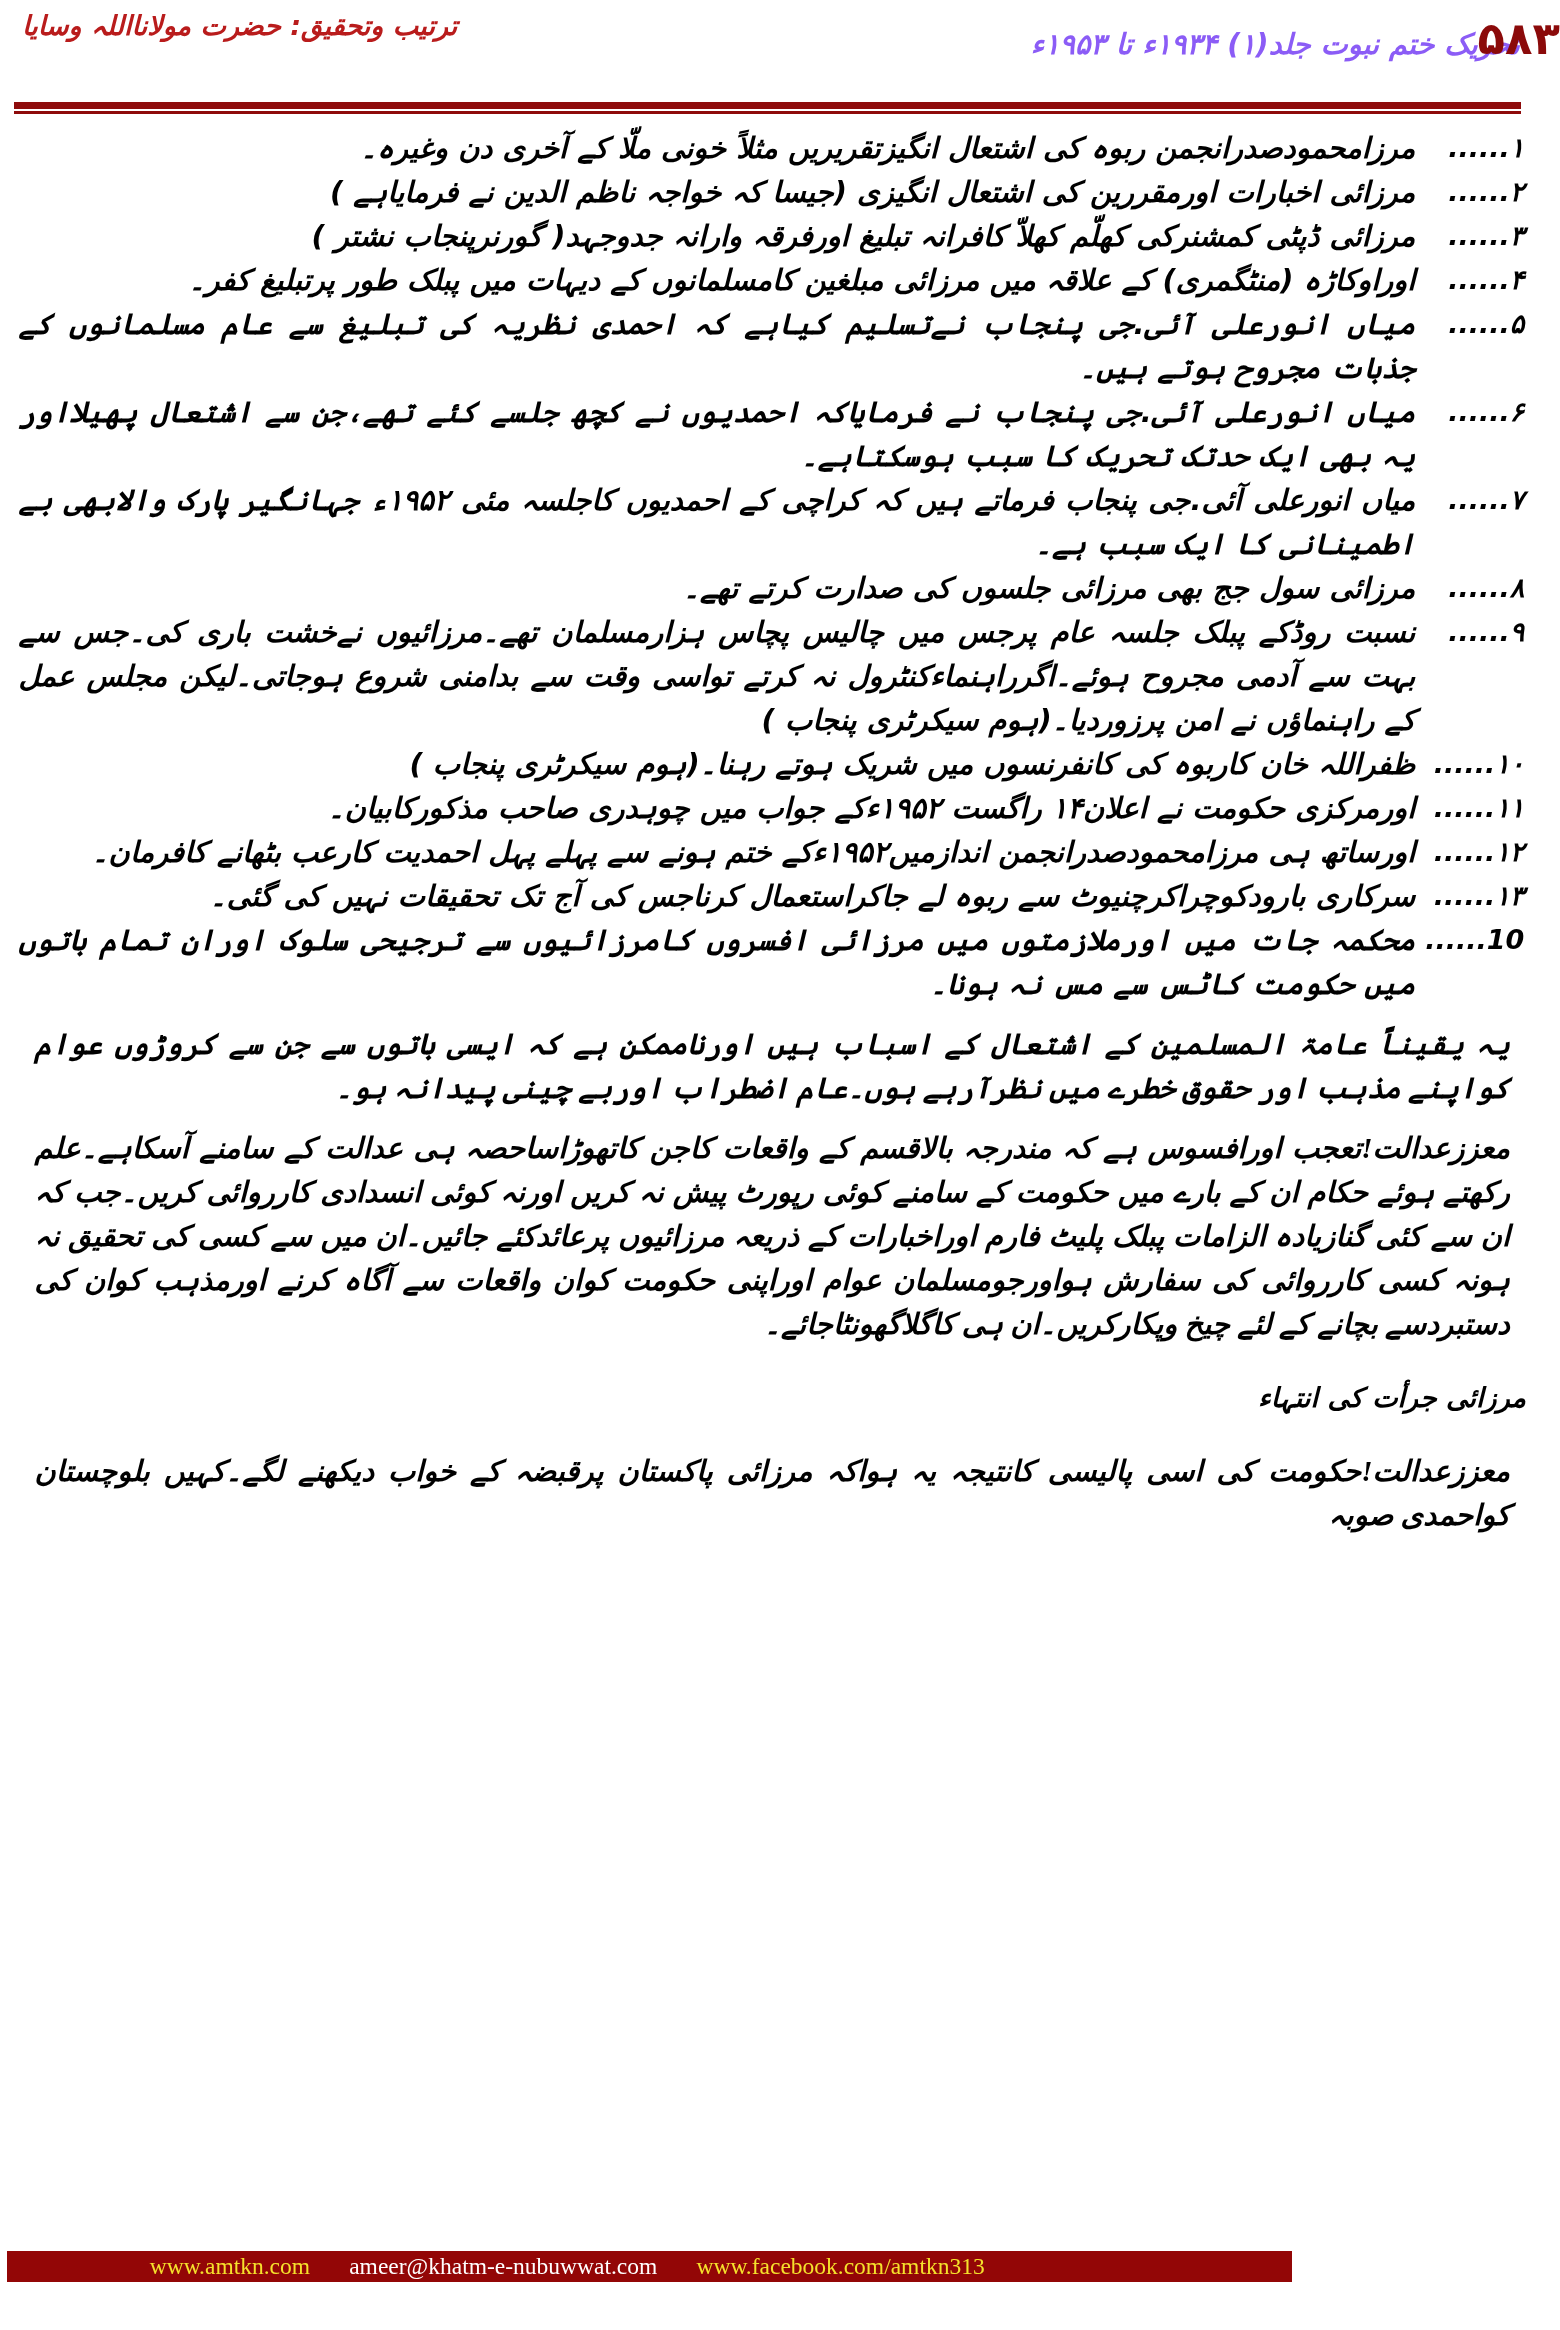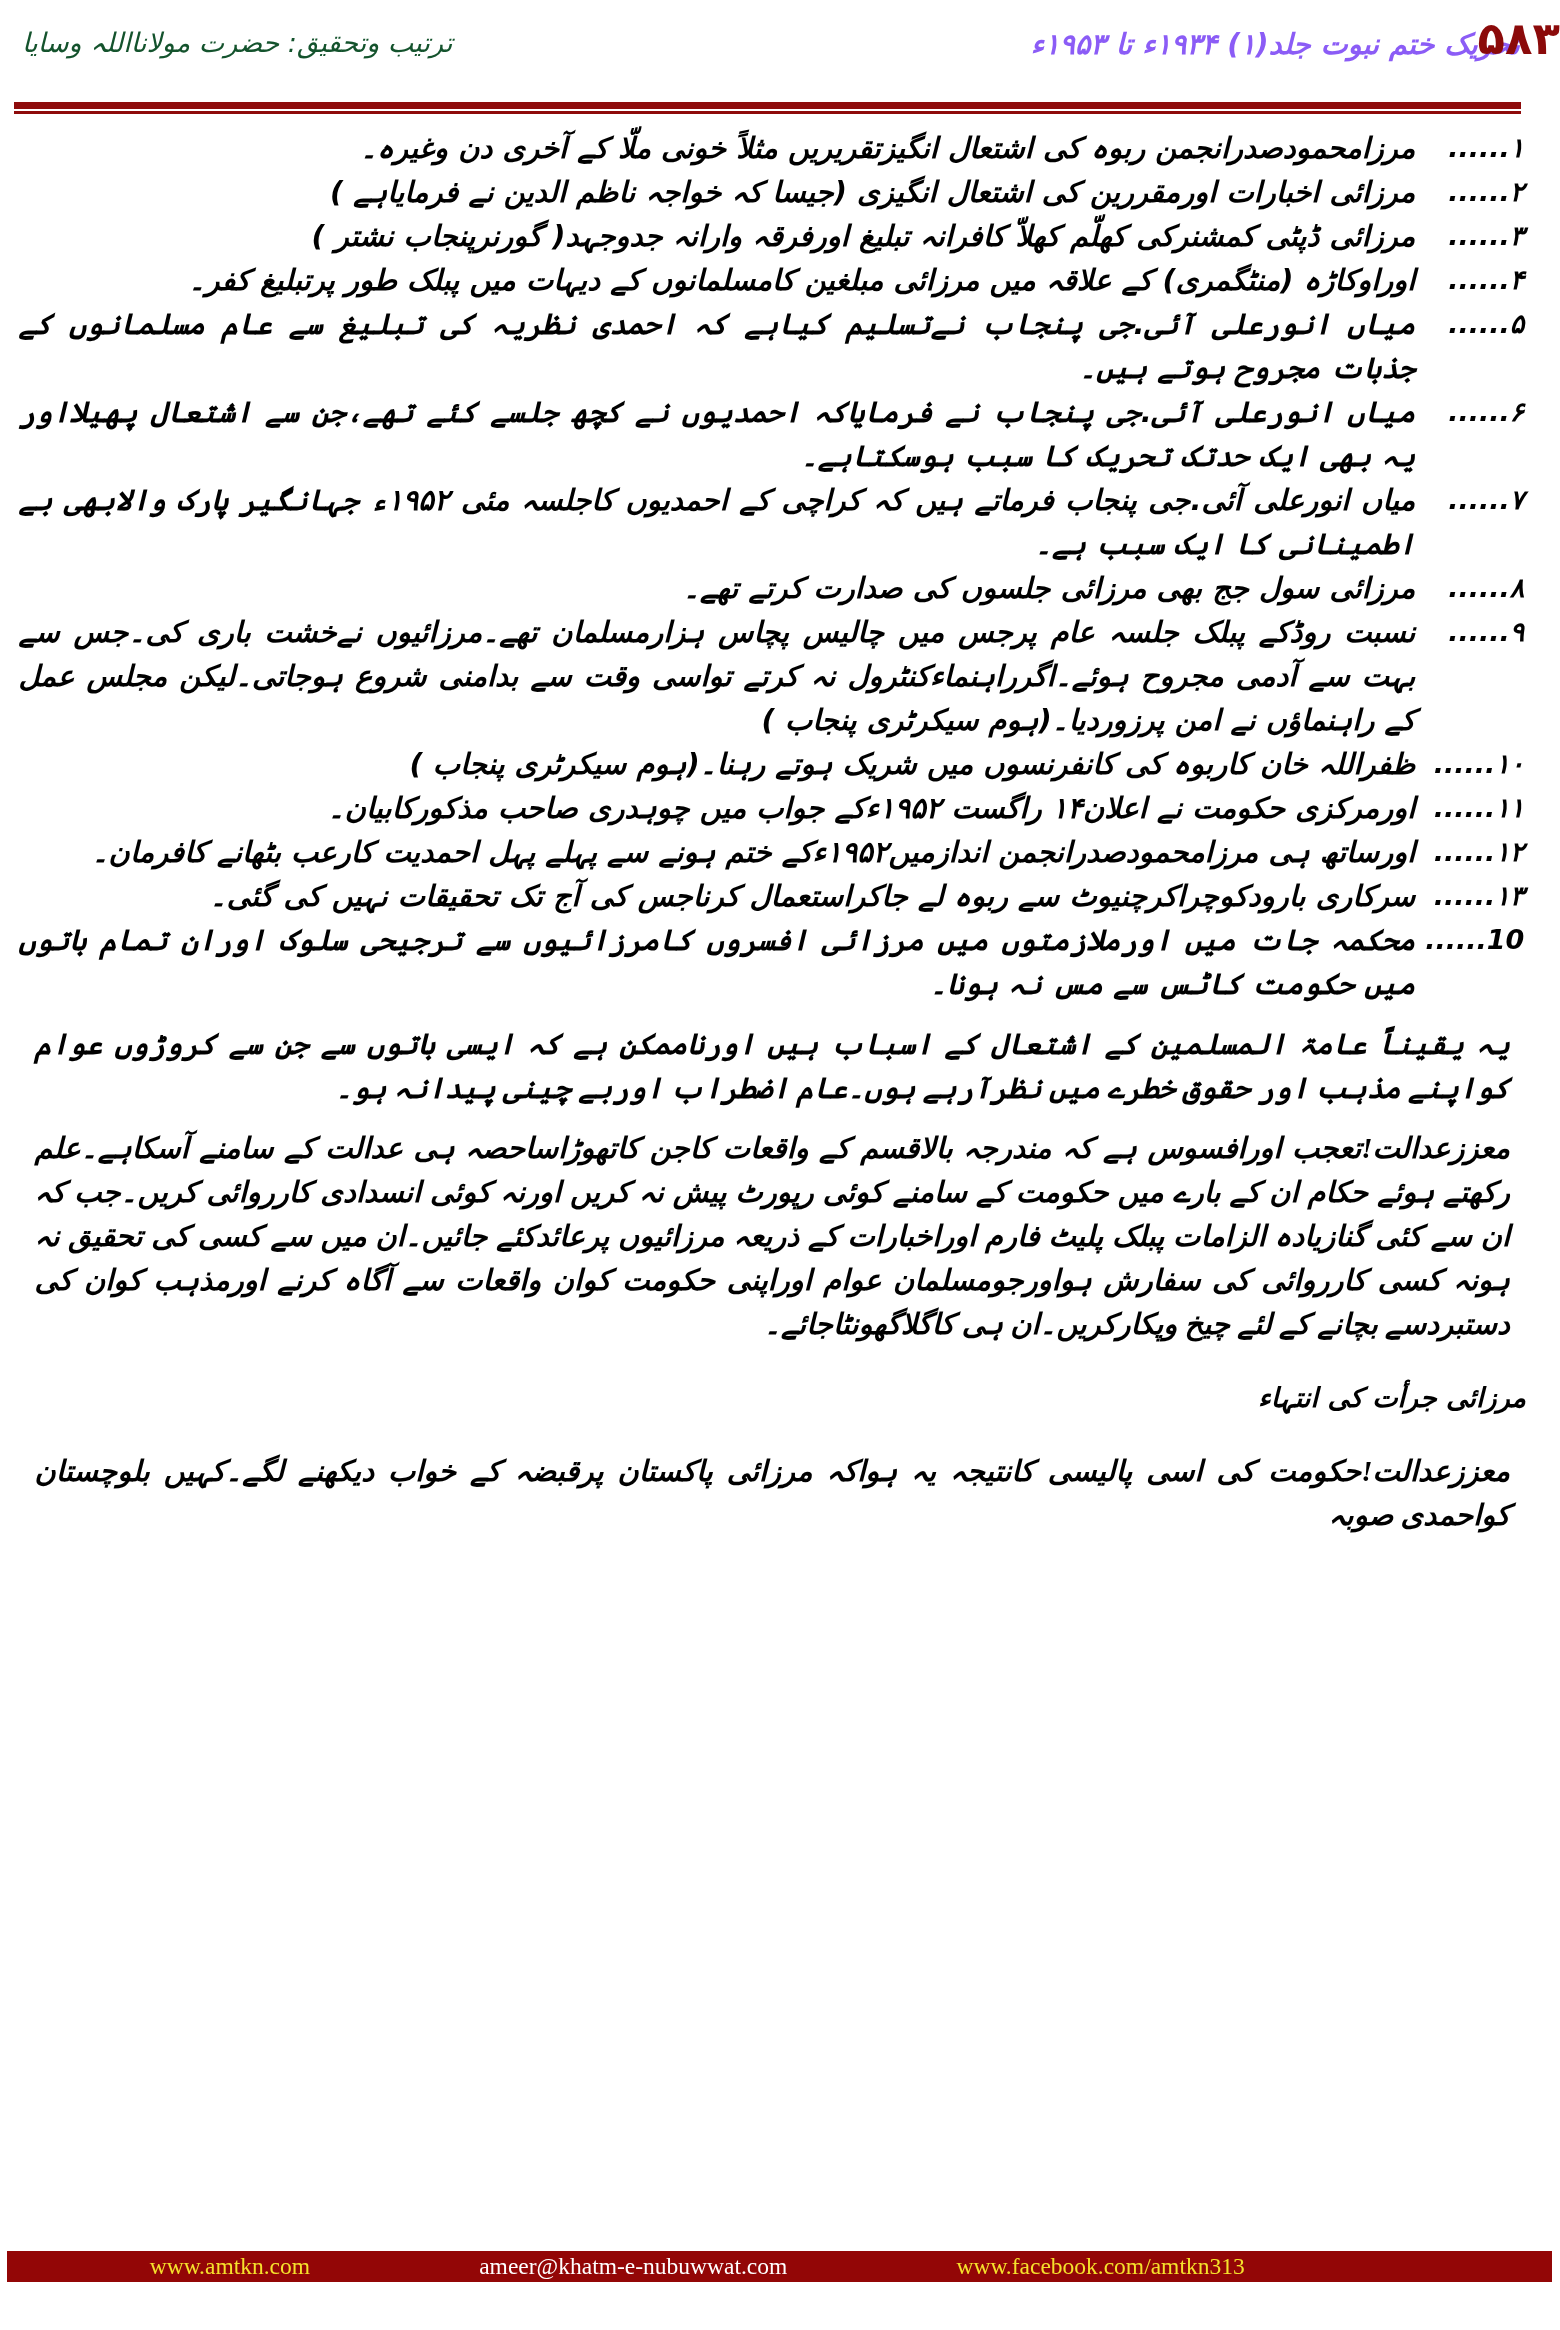--- a/index.html
+++ b/index.html
@@ -1,38 +1,38 @@
 <!DOCTYPE html>
 <html style="font-size:13.4px"><head>
 <meta charset="utf-8">
 <style>
   html, body { margin: 0; padding: 0; background: #ffffff; }
   body { width: 1560px; height: 2330px; position: relative; overflow: hidden;
          font-family: "DejaVu Sans", sans-serif; color: #000; }
   .header { position: absolute; left: 0; top: 0; width: 1560px; height: 109px; }
   .hdr-right { position: absolute; right: 40px; top: 27px; font-size: 28.6px; color: #8b5cf6;
                font-weight: bold; font-style: italic; direction: rtl; white-space: nowrap; }
-  .hdr-left { position: absolute; left: 22px; top: 27px; font-size: 27px; color: #14532d;
-              font-weight: normal; font-style: italic; direction: rtl; white-space: nowrap; }
+  .hdr-left { position: absolute; left: 22px; top: 10px; font-size: 27px; color: #b91c1c;
+              font-weight: bold; font-style: italic; direction: rtl; white-space: nowrap; }
   .hdr-page { position: absolute; left: 0; right: 0; top: 11.8px; text-align: right;
               font-size: 45px; font-weight: bold; color: #8b0a0a; direction: rtl; }
   .rule-thick { position: absolute; left: 14.3px; right: 39px; top: 102px; height: 6.7px; background: #8e0b0b; }
   .rule-thin { position: absolute; left: 14.3px; right: 39px; top: 111px; height: 2.5px; background: #8e0b0b; }
 
   .content { position: absolute; left: 18.5px; right: 34px; top: 126px; direction: rtl;
              font-family: "DejaVu Sans", sans-serif; font-size: 29px; font-weight: bold;
              font-style: italic; line-height: 44px; }
   .item { display: flex; flex-direction: row; align-items: flex-start; margin: 0; padding: 0; }
   .item .num { flex: 0 0 109px; text-align: right; padding-right: 1.7px; white-space: nowrap;
                font-size: 27px; }
   .item .txt { flex: 1; text-align: justify; }
   .para { text-align: justify; margin: 16px; font-family: Liberation Serif, serif; }
   .heading { font-size: 27px; line-height: 71px; margin-top: 5px; }
 
-  .footer { position: absolute; left: 6.7px; top: 2251px; width: 1545px; height: 31px;
+  .footer { position: absolute; left: 6.7px; top: 2251px; width: 1285px; height: 31px;
             background: #930606; display: flex; align-items: center; justify-content: space-between;
             font-family: "Liberation Serif", serif; font-size: 23.5px; }
   .footer span { display: inline-block; }
   .f1 { color: #f5e12c; margin-left: 143px; }
   .f2 { color: #ffffff; }
   .f3 { color: #f5e12c; margin-right: 307px; }
 </style>
 </head>
 <body>
 

